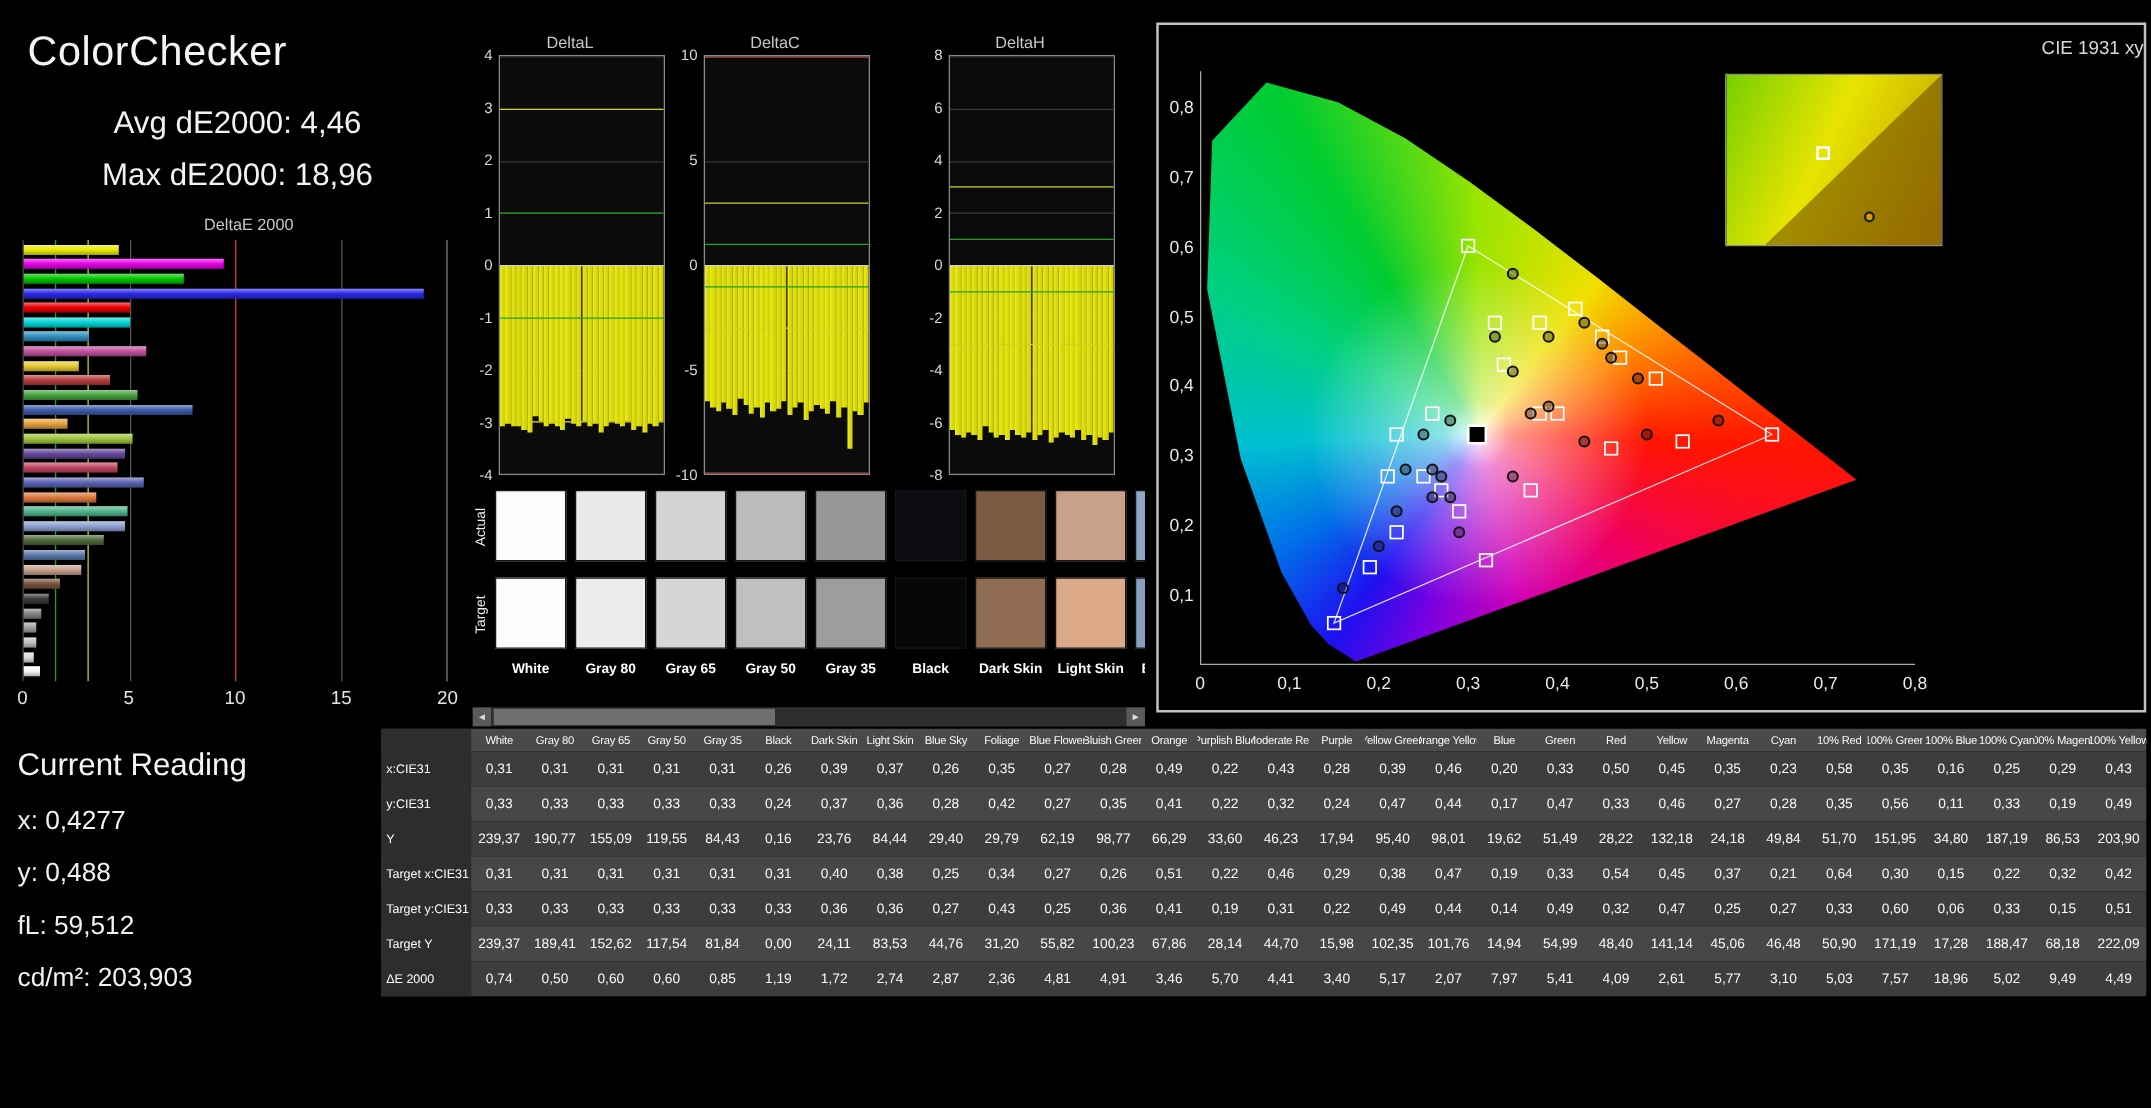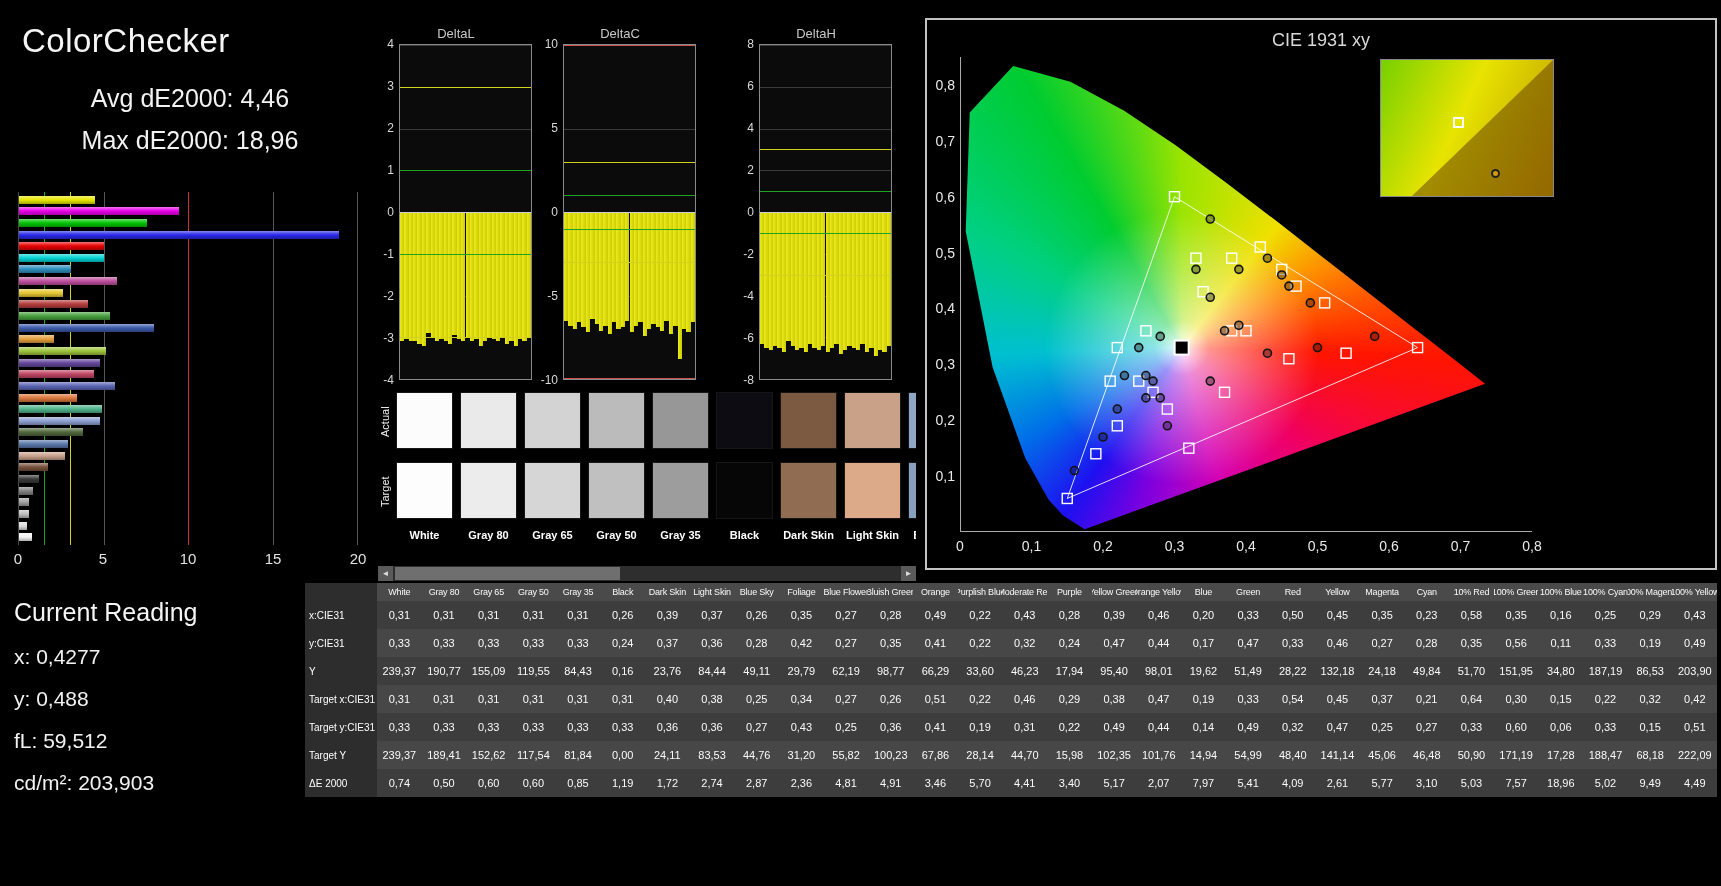--- a/index.html
+++ b/index.html
@@ -49,21 +49,21 @@
   #swatch-labels{position:absolute;left:18px;top:141px;display:flex;gap:7px}
   .swatch-name{width:57px;flex:none;text-align:center;font-size:11px;font-weight:700;color:#fff;white-space:nowrap}
   #swatch-scrollbar{position:absolute;left:0;bottom:3px;width:538px;height:15px;background:#353535;display:flex}
   .scroll-arrow{width:15px;height:15px;background:#5a5a5a;color:#ddd;font-size:8px;line-height:15px;
                 text-align:center;flex:none;cursor:pointer}
   #scroll-track{position:relative;flex:1;background:#2e2e2e}
   #scroll-thumb{position:absolute;left:2px;top:1px;height:13px;width:225px;background:#6f6f6f}
 
   
   #cie-panel{position:absolute;left:925px;top:18px;width:792px;height:552px;border:2px solid #c2c2c2;background:#000}
-  #cie-title{position:absolute;top:10px;width:100%;text-align:center;font-size:18px;color:#d8d8d8}
+  #cie-title{position:absolute;top:10px;width:100%;text-align:right;font-size:15px;color:#d8d8d8}
   #cie-plot{position:absolute;left:33px;top:37px;width:572px;height:475px}
   #cie-horseshoe{position:absolute;inset:0;z-index:1;
     clip-path:polygon(21.8% 99.4%,18% 96.5%,15.5% 93.2%,11.4% 84.4%,5.7% 65.3%,1% 36.7%,1.7% 11.7%,9.3% 1.9%,19.3% 5.2%,28.7% 11.3%,37.7% 18.6%,46.6% 26.5%,55.5% 34.7%,64.1% 42.8%,71.9% 50.1%,78.4% 56.2%,83.2% 60.7%,86.4% 63.7%,89.9% 67%,91.8% 68.8%);
     background:
       radial-gradient(circle at 38.8% 61.2%,rgba(255,255,255,.95) 0%,rgba(255,255,255,.55) 6%,rgba(255,255,255,0) 30%),
       conic-gradient(from 0deg at 38.8% 61.2%,
         #9be400 0deg,#f0e000 38deg,#ff8800 62deg,#ff1500 92deg,#f00060 128deg,#d400b4 165deg,
         #7a00e0 195deg,#1e10f0 215deg,#0070e8 240deg,#00c0d0 268deg,#00d080 300deg,#00cc30 330deg,#9be400 360deg)}
   #cie-svg{position:absolute;inset:0;z-index:3}
   .cie-axis-y{position:absolute;left:0;top:0;bottom:0;width:1px;background:#ababab;z-index:2}
@@ -101,20 +101,21 @@
 </head>
 <body>
 
 <div id="app">
 
   <div id="page-title">ColorChecker</div>
   <div id="avg-line">Avg dE2000: 4,46</div>
   <div id="max-line">Max dE2000: 18,96</div>
 
   <div id="deltaE-panel">
+    <div class="chart-title">DeltaE 2000</div>
     <div id="de-plot">
         <div class="grid-v" style="left: 25%;"></div>
         <div class="grid-v" style="left: 50%;"></div>
         <div class="grid-v" style="left: 75%;"></div>
         <div class="grid-v" style="left: 100%;"></div>
         <div class="ref-v" style="left: 7.5%; background: rgb(30, 164, 30);"></div>
         <div class="ref-v" style="left: 15%; background: rgb(210, 210, 30);"></div>
         <div class="ref-v" style="left: 50%; background: rgb(204, 51, 51);"></div>
         <div class="de-bars">
           <div class="hbar" style="width: 22.45%; background-color: rgb(232, 232, 0);"></div>
@@ -581,21 +582,21 @@
       <div class="trow r0">
         <div class="tlabel">Y</div>
         <div class="tcell">239,37</div>
         <div class="tcell">190,77</div>
         <div class="tcell">155,09</div>
         <div class="tcell">119,55</div>
         <div class="tcell">84,43</div>
         <div class="tcell">0,16</div>
         <div class="tcell">23,76</div>
         <div class="tcell">84,44</div>
-        <div class="tcell">49,11</div>
+        <div class="tcell">29,40</div>
         <div class="tcell">29,79</div>
         <div class="tcell">62,19</div>
         <div class="tcell">98,77</div>
         <div class="tcell">66,29</div>
         <div class="tcell">33,60</div>
         <div class="tcell">46,23</div>
         <div class="tcell">17,94</div>
         <div class="tcell">95,40</div>
         <div class="tcell">98,01</div>
         <div class="tcell">19,62</div>

